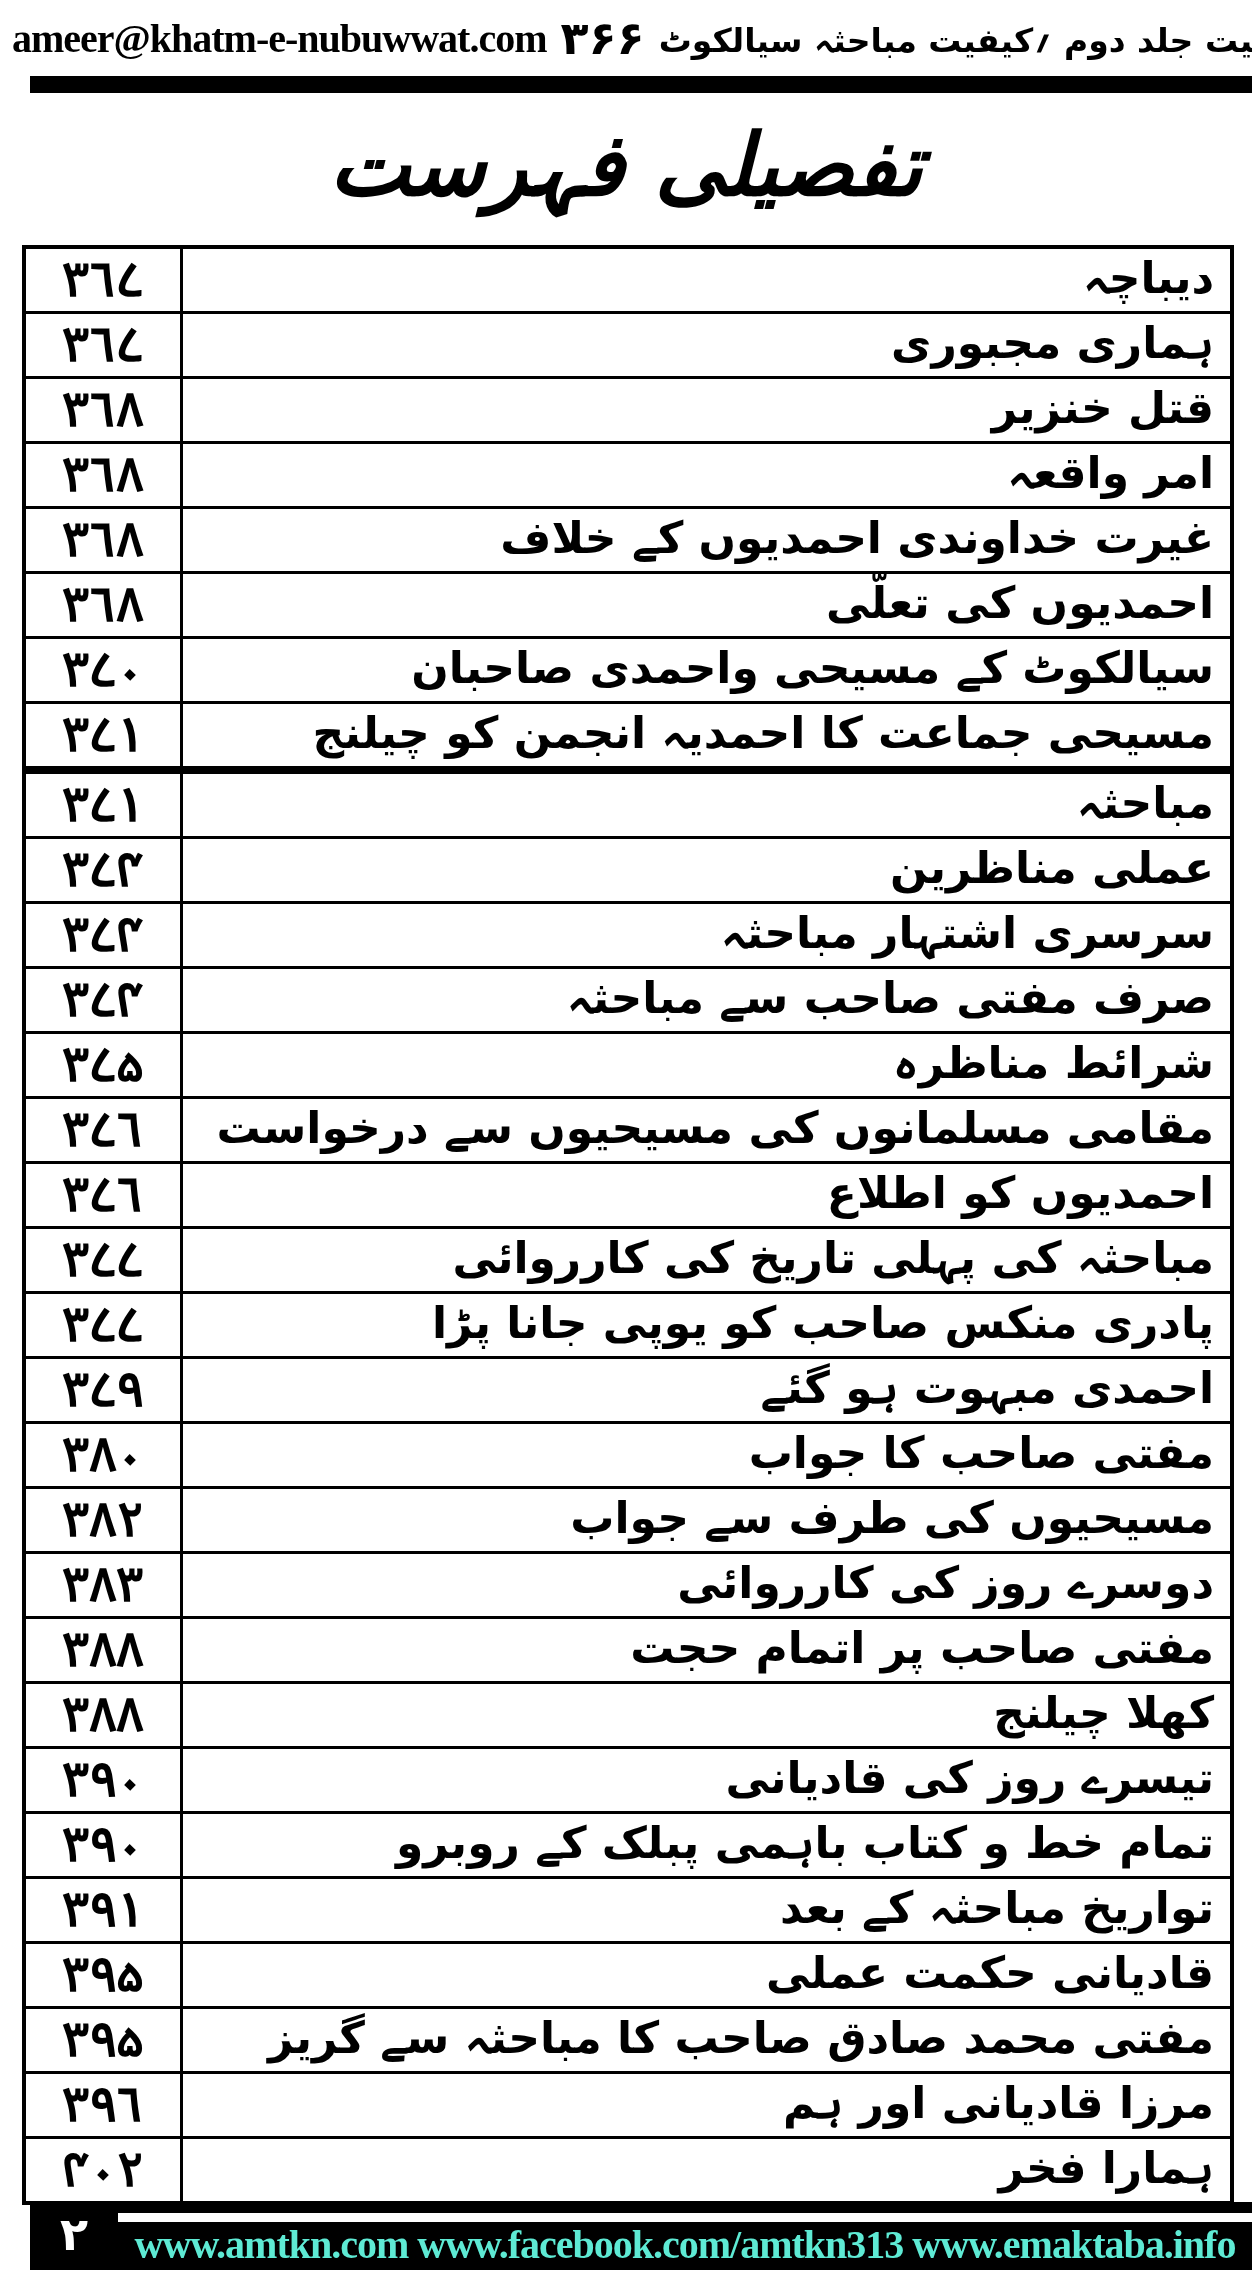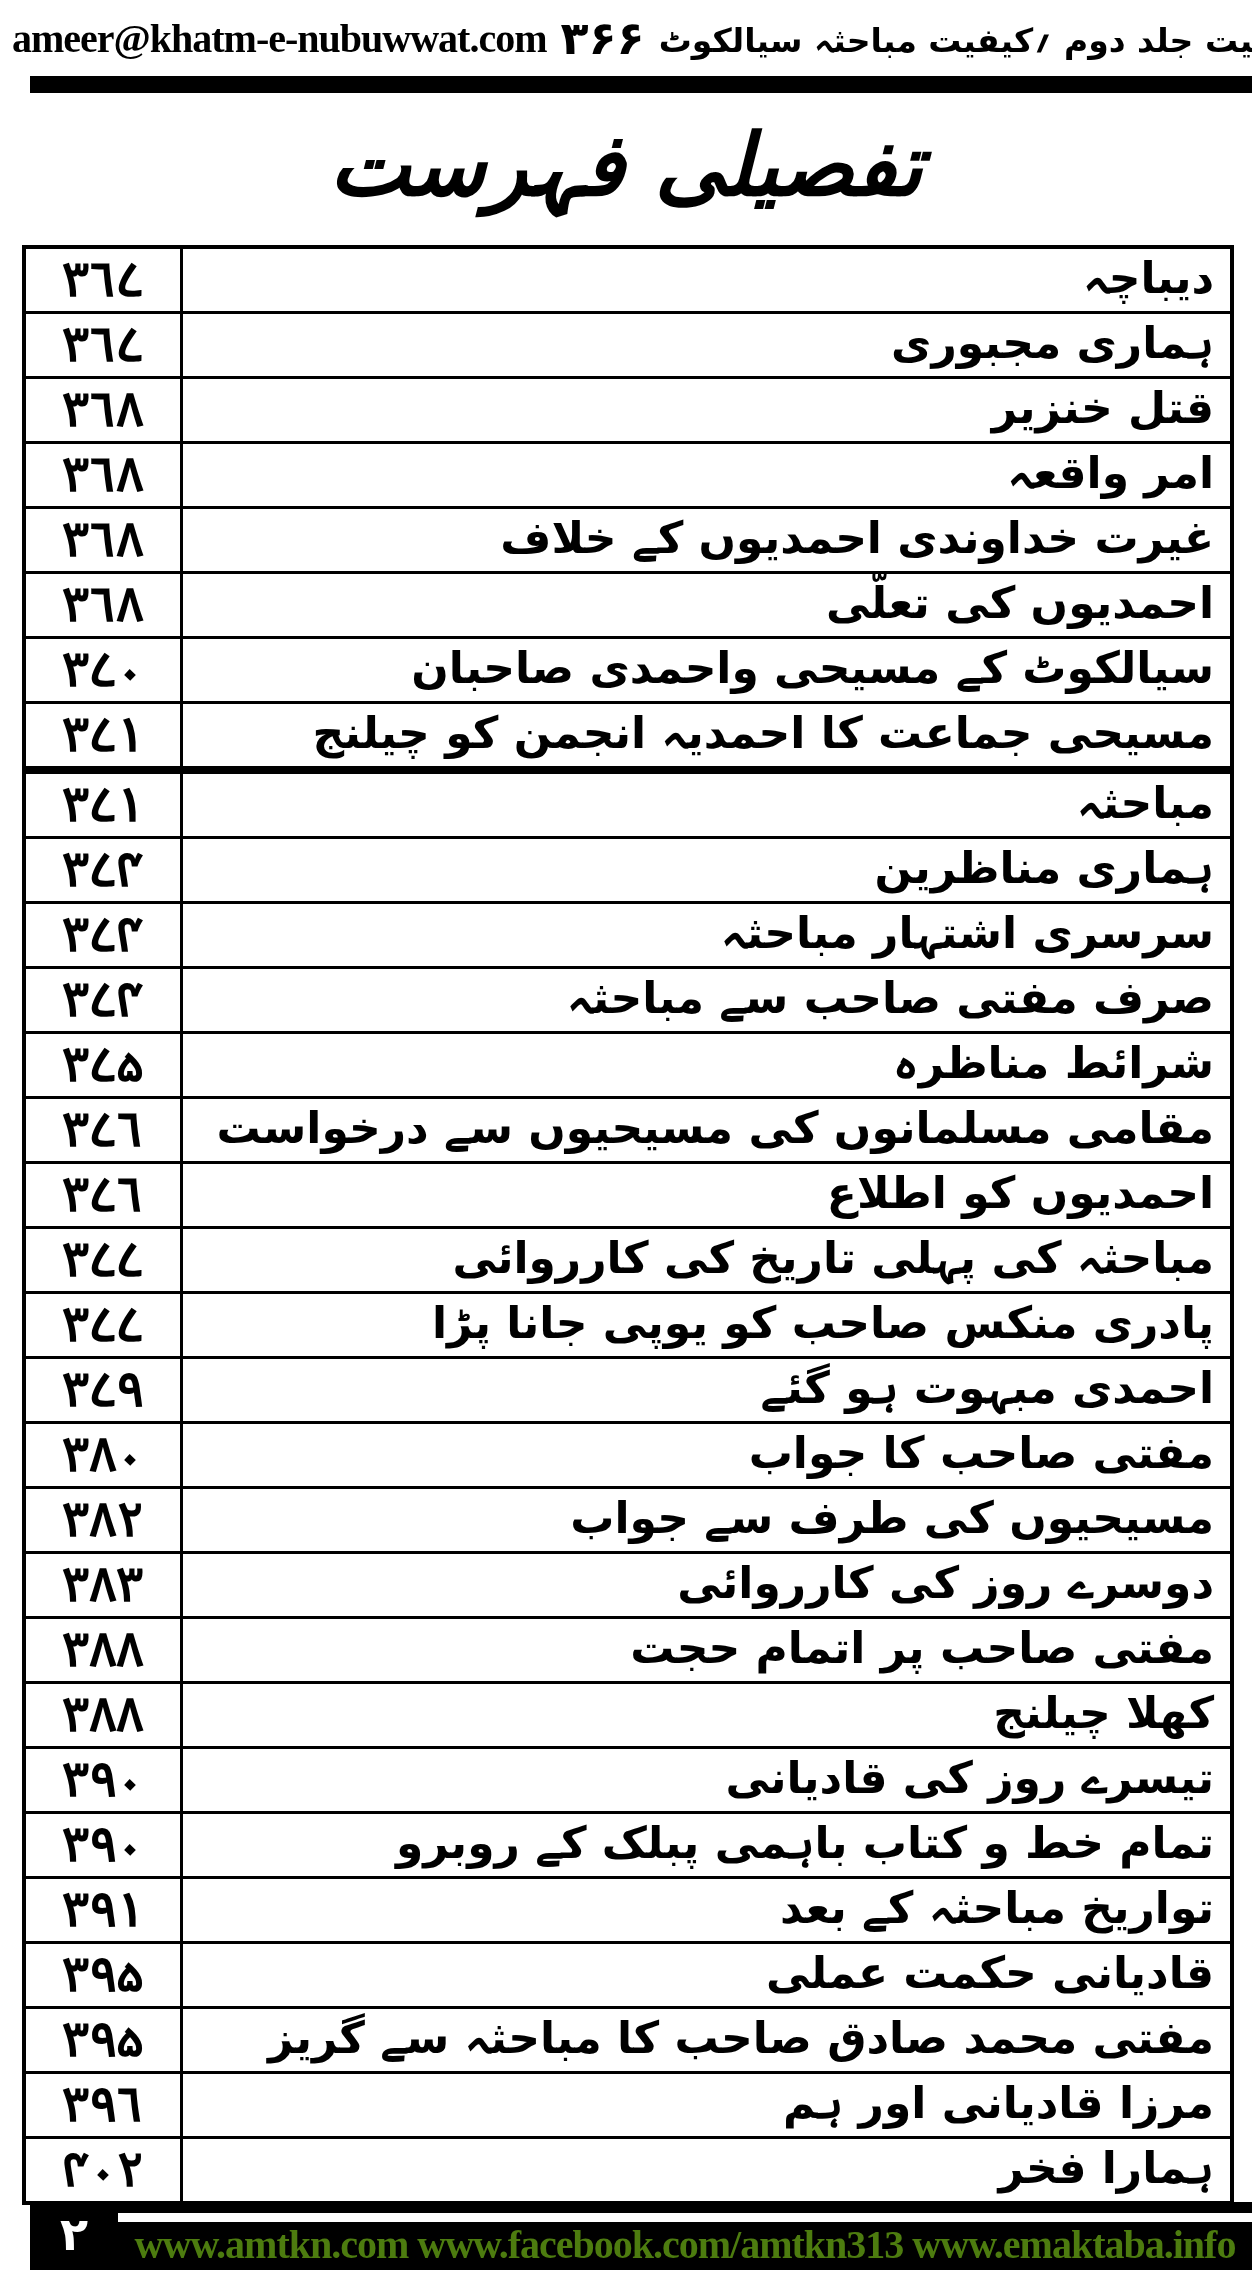--- a/index.html
+++ b/index.html
@@ -56,21 +56,21 @@
     position:absolute;left:30px;right:0;top:2202px;height:68px;background:#000;
     display:flex;align-items:stretch;
   }
   .footer-num{
     color:#fff;font-size:46px;font-weight:bold;width:88px;text-align:center;
     line-height:64px;direction:rtl;flex:none;
   }
   .footer-right{flex:1;display:flex;flex-direction:column;min-width:0;}
   .footer-stripe{height:9px;background:#fff;margin-top:11px;}
   .footer-links{
-    color:#4d7c0f;font-family:"Liberation Serif", serif;font-weight:bold;font-size:40px;
+    color:#5eead4;font-family:"Liberation Serif", serif;font-weight:bold;font-size:40px;
     line-height:46px;text-align:center;white-space:nowrap;letter-spacing:-1px;
   }
 </style>
 </head>
 <body>
 
 <div class="header">
   <div class="header-email">ameer@khatm-e-nubuwwat.com</div>
   <div class="header-pagenum">۳۶۶</div>
   <div class="header-booktitle" dir="rtl">محاسبہ قادیانیت جلد دوم ؍کیفیت مباحثہ سیالکوٹ</div>
@@ -112,21 +112,21 @@
       <tr class="thick">
     <td class="page-cell"><span>۳۷۱</span></td>
     <td class="title-cell"><span>مسیحی جماعت کا احمدیہ انجمن کو چیلنج</span></td>
   </tr>
       <tr>
     <td class="page-cell"><span>۳۷۱</span></td>
     <td class="title-cell"><span>مباحثہ</span></td>
   </tr>
       <tr>
     <td class="page-cell"><span>۳۷۴</span></td>
-    <td class="title-cell"><span>ہماری مناظرین</span></td>
+    <td class="title-cell"><span>عملی مناظرین</span></td>
   </tr>
       <tr>
     <td class="page-cell"><span>۳۷۴</span></td>
     <td class="title-cell"><span>سرسری اشتہار مباحثہ</span></td>
   </tr>
       <tr>
     <td class="page-cell"><span>۳۷۴</span></td>
     <td class="title-cell"><span>صرف مفتی صاحب سے مباحثہ</span></td>
   </tr>
       <tr>

